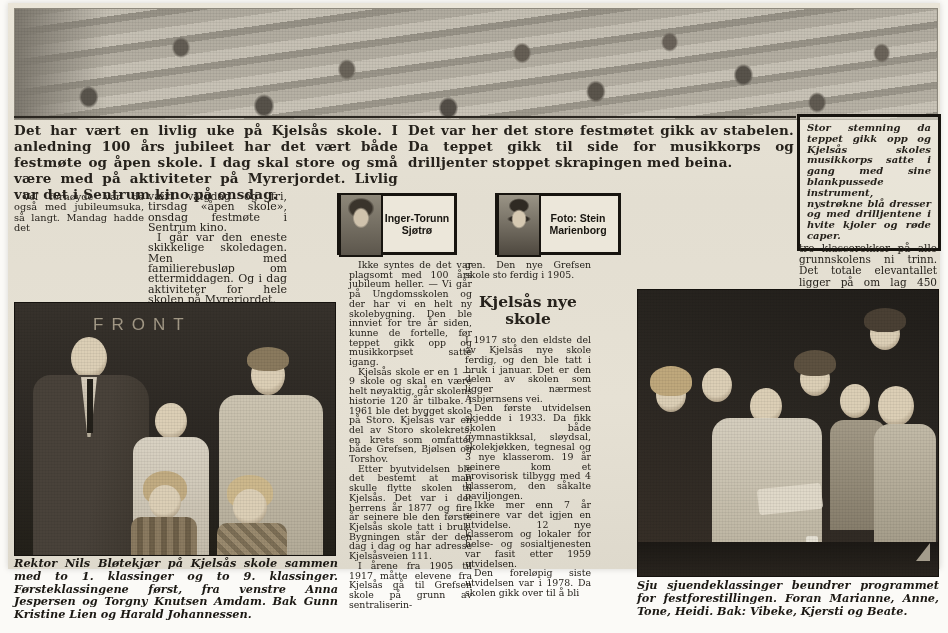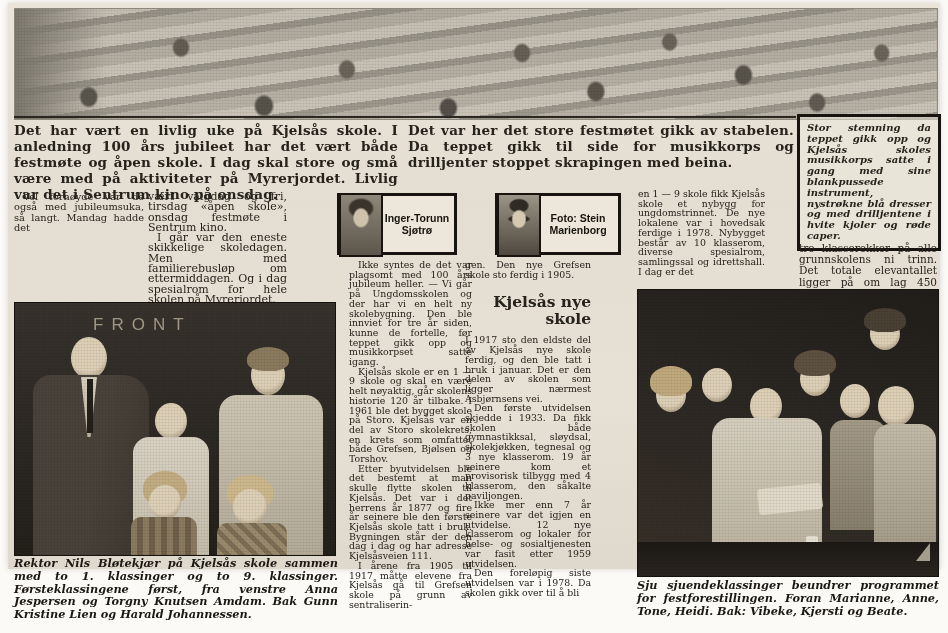--- a/index.html
+++ b/index.html
@@ -69,21 +69,21 @@
   .bodycol{position:absolute;font-size:9.4px;line-height:9.7px;text-align:justify;}
   .bodycol p{margin:0;}
   .bodycol p.ind{text-indent:9px;}
   .col1{left:6px;top:189px;width:130px;font-size:9.8px;line-height:10.3px;}
   .col2{left:140px;top:189px;width:139px;font-size:11px;line-height:10.3px;}
   .col3{left:329px;top:257px;width:123px;margin-left:12px;}
   .col4{left:457px;top:257px;width:126px;}
   .col5{left:630px;top:186px;width:127px;}
   .headline{
     font-weight:bold;font-size:15.5px;line-height:17px;
-    margin:14px 0 8px 0;text-align:right;font-family:"DejaVu Serif","Liberation Serif",serif;
+    margin:14px 0 8px 0;text-align:center;font-family:"DejaVu Serif","Liberation Serif",serif;
   }
   
   .byline{
     position:absolute;height:56px;border:3px solid #17140f;background:#ece7da;
   }
   .byline1{left:329px;top:190px;width:114px;}
   .byline2{left:457px;top:190px;width:120px;margin-left:30px;}
   .byline .mug{
     position:absolute;left:-1px;top:-3px;width:40px;height:60px;
     border:2px solid #17140f;
@@ -152,21 +152,21 @@
 
     <div class="hbox">Stor stemning da teppet gikk opp og Kjelsås skoles musikkorps satte i gang med sine blankpussede instrument, nystrøkne blå dresser og med drilljentene i hvite kjoler og røde caper.</div>
     <div class="col6p">tre klasserekker på alle grunnskolens ni trinn. Det totale elevantallet ligger på om lag 450 elever.</div>
 
     <div class="bodycol col1">
       <p class="ind">Vel fornøyde var de også med jubileumsuka, så langt. Mandag hadde det</p>
     </div>
 
     <div class="bodycol col2">
       <p>vært valgdag og fri, tirsdag «åpen skole», onsdag festmøte i Sentrum kino.</p>
-      <p class="ind">I går var den eneste skikkelige skoledagen. Men med familierebusløp om ettermiddagen. Og i dag spesialrom for hele skolen på Myrerjordet.</p>
+      <p class="ind">I går var den eneste skikkelige skoledagen. Men med familierebusløp om ettermiddagen. Og i dag aktiviteter for hele skolen på Myrerjordet.</p>
     </div>
 
     <div class="byline byline1">
       <div class="mug"></div>
       <div class="nm">Inger-Torunn Sjøtrø</div>
     </div>
     <div class="byline byline2">
       <div class="mug mug2"></div>
       <div class="nm">Foto: Stein Marienborg</div>
     </div>
@@ -180,23 +180,20 @@
 
     <div class="bodycol col4">
       <p>gen. Den nye Grefsen skole sto ferdig i 1905.</p>
       <h2 class="headline">Kjelsås nye skole</h2>
       <p>I 1917 sto den eldste del av Kjelsås nye skole ferdig, og den ble tatt i bruk i januar. Det er den delen av skolen som ligger nærmest Asbjørnsens vei.</p>
       <p class="ind">Den første utvidelsen skjedde i 1933. Da fikk skolen både gymnastikksal, sløydsal, skolekjøkken, tegnesal og 3 nye klasserom. 19 år seinere kom et provisorisk tilbygg med 4 klasserom, den såkalte paviljongen.</p>
       <p class="ind">Ikke mer enn 7 år seinere var det igjen en utvidelse. 12 nye klasserom og lokaler for helse- og sosialtjenesten var fasit etter 1959 utvidelsen.</p>
       <p class="ind">Den foreløpig siste utvidelsen var i 1978. Da skolen gikk over til å bli</p>
     </div>
 
-    <div class="bodycol col5">
-      <p>en 1 — 9 skole fikk Kjelsås skole et nybygg for ungdomstrinnet. De nye lokalene var i hovedsak ferdige i 1978. Nybygget består av 10 klasserom, diverse spesialrom, samlingssal og idrettshall. I dag er det</p>
-    </div>
 
     <div class="photo-left">
       <div class="front-sign">FRONT</div>
 
       <div class="fig head" style="left:56px;top:34px;width:36px;height:42px;"></div>
       <div class="fig" style="left:18px;top:72px;width:116px;height:180px;background:linear-gradient(100deg,#49423a 0 55%,#3c362e 100%);border-radius:18px 26px 0 0;"></div>
       <div class="fig" style="left:66px;top:74px;width:16px;height:60px;background:linear-gradient(180deg,#d8cfbe,#b8af9c);clip-path:polygon(0 0,100% 0,60% 100%,40% 100%);"></div>
       <div class="fig" style="left:72px;top:76px;width:6px;height:54px;background:#23201a;"></div>
 
       <div class="fig head" style="left:140px;top:100px;width:32px;height:36px;"></div>

